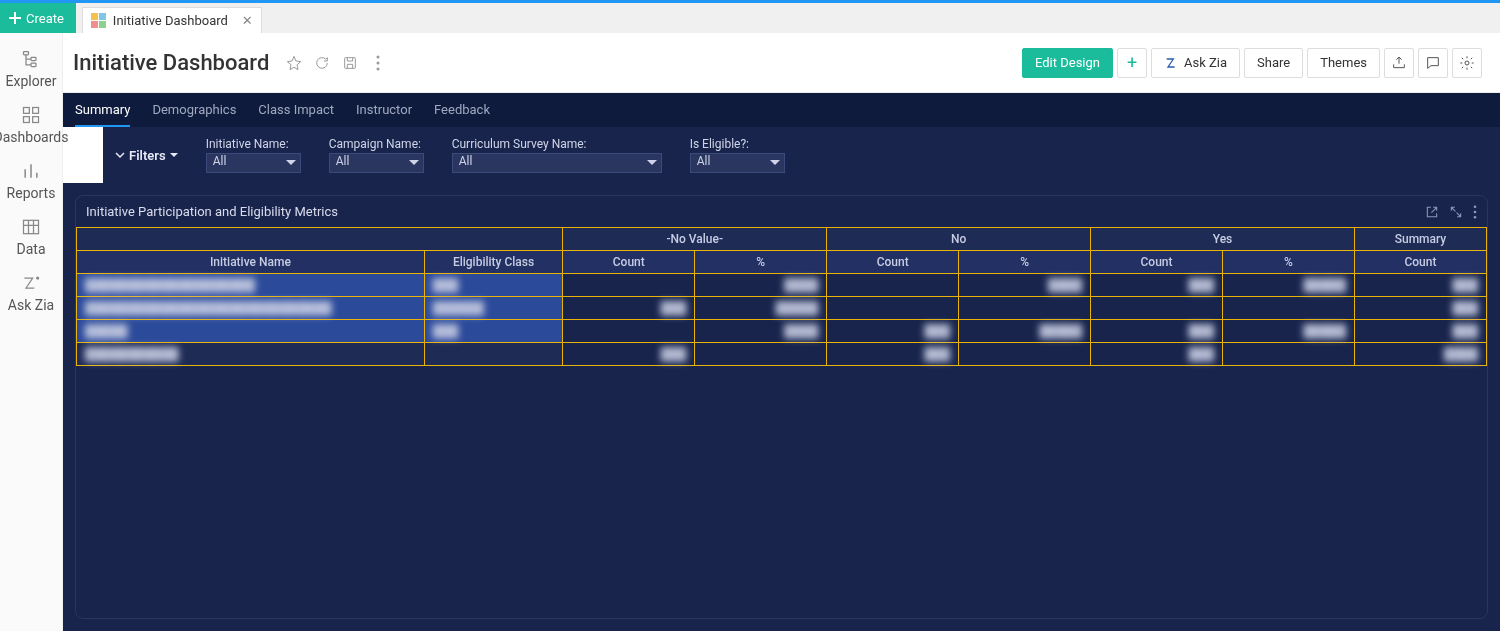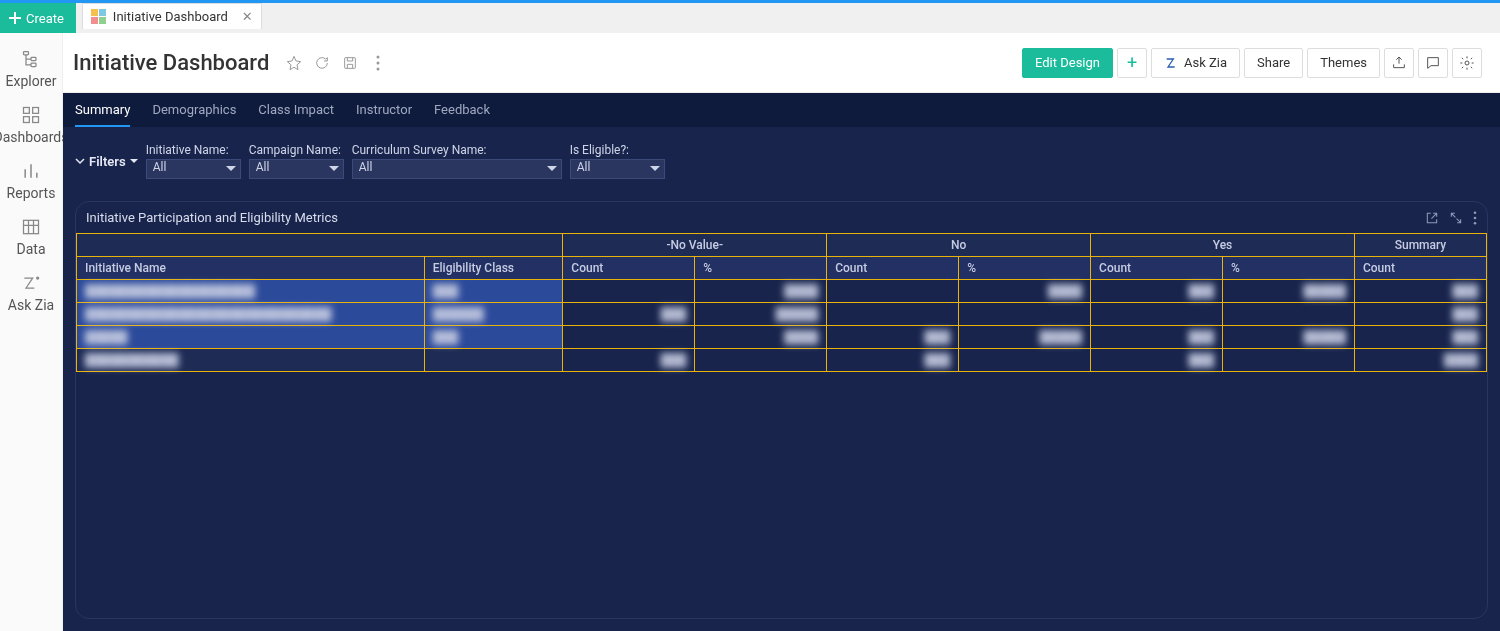--- a/index.html
+++ b/index.html
@@ -3,21 +3,21 @@
 <meta charset="utf-8">
 <style>
   * { box-sizing: border-box; margin: 0; padding: 0; }
   html, body { width: 1500px; height: 631px; font-family: -apple-system, BlinkMacSystemFont, "Segoe UI", Roboto, Arial, sans-serif; font-size: 13px; color: #333; overflow: hidden; }
   body { display: flex; flex-direction: column; }
 
   
   .top-stripe { height: 3px; background: #2196f3; flex: 0 0 3px; }
 
   
-  .tab-strip { height: 30px; background: #f0f0f0; display: flex; align-items: flex-start; flex: 0 0 30px; }
+  .tab-strip { height: 30px; background: #f0f0f0; display: flex; align-items: flex-end; flex: 0 0 30px; }
   .create-btn { height: 30px; background: #1abc9c; color: #fff; display: flex; align-items: center; padding: 0 12px 0 8px; font-size: 13px; cursor: pointer; }
   .create-btn svg { margin-right: 4px; }
   .tab { height: 26px; background: #fff; margin-left: 6px; display: flex; align-items: center; padding: 0 8px; border: 1px solid #ddd; border-bottom: none; }
   .tab-icon { width: 16px; height: 16px; margin-right: 6px; display: flex; flex-wrap: wrap; }
   .tab-icon span { width: 7px; height: 7px; margin: 0.5px; }
   .tab-close { margin-left: 14px; color: #888; cursor: pointer; }
 
   
   .app-body { flex: 1 1 auto; display: flex; min-height: 0; }
   .sidebar { width: 63px; background: #fafafa; border-right: 1px solid #eee; display: flex; flex-direction: column; align-items: center; padding-top: 8px; }
@@ -37,42 +37,42 @@
   .btn.primary { background: #1abc9c; color: #fff; border-color: #1abc9c; }
   .btn.icon-only { padding: 0; width: 30px; justify-content: center; color:#555;}
   .btn.plus { color: #1abc9c; font-size: 18px; line-height: 1; }
 
   
   .nav-tabs { height: 34px; background: #0f1b3d; display: flex; align-items: center; padding: 0 12px; gap: 22px; font-size: 13px; }
   .nav-tab { color: #a0a8c0; height: 100%; display: flex; align-items: center; cursor: pointer; border-bottom: 2px solid transparent; }
   .nav-tab.active { color: #fff; border-bottom-color: #2196f3; }
 
   
-  .filter-bar { background: #18244c; padding: 16px 12px 10px; display: flex; align-items: flex-end; gap: 8px; color: #cfd5e8; font-size: 12px; }
+  .filter-bar { background: #18244c; padding: 10px 12px 10px; display: flex; align-items: flex-end; gap: 28px; color: #cfd5e8; font-size: 12px; margin-left: 40px; }
   .filters-toggle { display: flex; align-items: center; gap: 4px; font-size: 13px; font-weight: 600; color: #e6e9f4; cursor: pointer; align-self: center; }
   .filter { display: flex; flex-direction: column; gap: 2px; }
   .filter-select { height: 20px; background: #2a3660; border: 1px solid #3c4a7a; color: #cfd5e8; font-size: 12px; padding: 0 18px 0 6px; position: relative; min-width: 90px; cursor:pointer; }
   .filter-select.wide { min-width: 210px; }
   .filter-select.mid { min-width: 95px; }
   .filter-select .caret { position: absolute; right: 4px; top: 4px; }
 
   
   .content { background: #18244c; flex: 1 1 auto; display: flex; gap: 12px; padding: 12px; min-height: 0; }
-  .panel { border: 1px solid #2a3660; border-radius: 14px; background: #18244c; display: flex; flex-direction: column; }
+  .panel { border: 1px solid #2a3660; border-radius: 8px; background: #18244c; display: flex; flex-direction: column; }
   .panel.left { flex: 1 1 auto; min-width: 0; }
   .panel.right { width: 330px; flex: 0 0 330px; }
   .panel-head { display: flex; align-items: center; padding: 8px 10px; color: #d8dcec; font-size: 13px; }
   .panel-head .phead-icons { margin-left: auto; display: flex; gap: 10px; color: #8f98b8; }
   .panel-head .phead-icons .ic { cursor: pointer; }
 
   
   .tbl { width: 100%; border-collapse: collapse; font-size: 12px; color: #c6cce2; }
   .tbl th, .tbl td { border: 1px solid #eab308; padding: 4px 8px; height: 22px; }
   .tbl thead tr:first-child th { background: #1e2b55; text-align: center; font-weight: 500; }
-  .tbl thead tr:last-child th { background: #223063; text-align: left; font-weight: 500; }
+  .tbl thead tr:last-child th { background: #223063; text-align: center; font-weight: 500; }
   .tbl tbody td { text-align: right; }
   .tbl tbody td.lalign { text-align: left; }
   .tbl tbody tr.highlight td.lcol { background: #2c4a9a; }
   .tbl .lcol { background: #1e2b55; }
   .blurred { filter: blur(3.5px); opacity: 0.9; }
 
   
   .pie-wrap { flex: 1 1 auto; display: flex; align-items: center; justify-content: center; position: relative; }
   .pie-label { position: absolute; font-size: 11px; color: #d8dcec; border: 1px solid; padding: 1px 6px; background: #18244c; }
   .pie-label.no { right: 14px; top: 36px; border-color: #f08080; }

